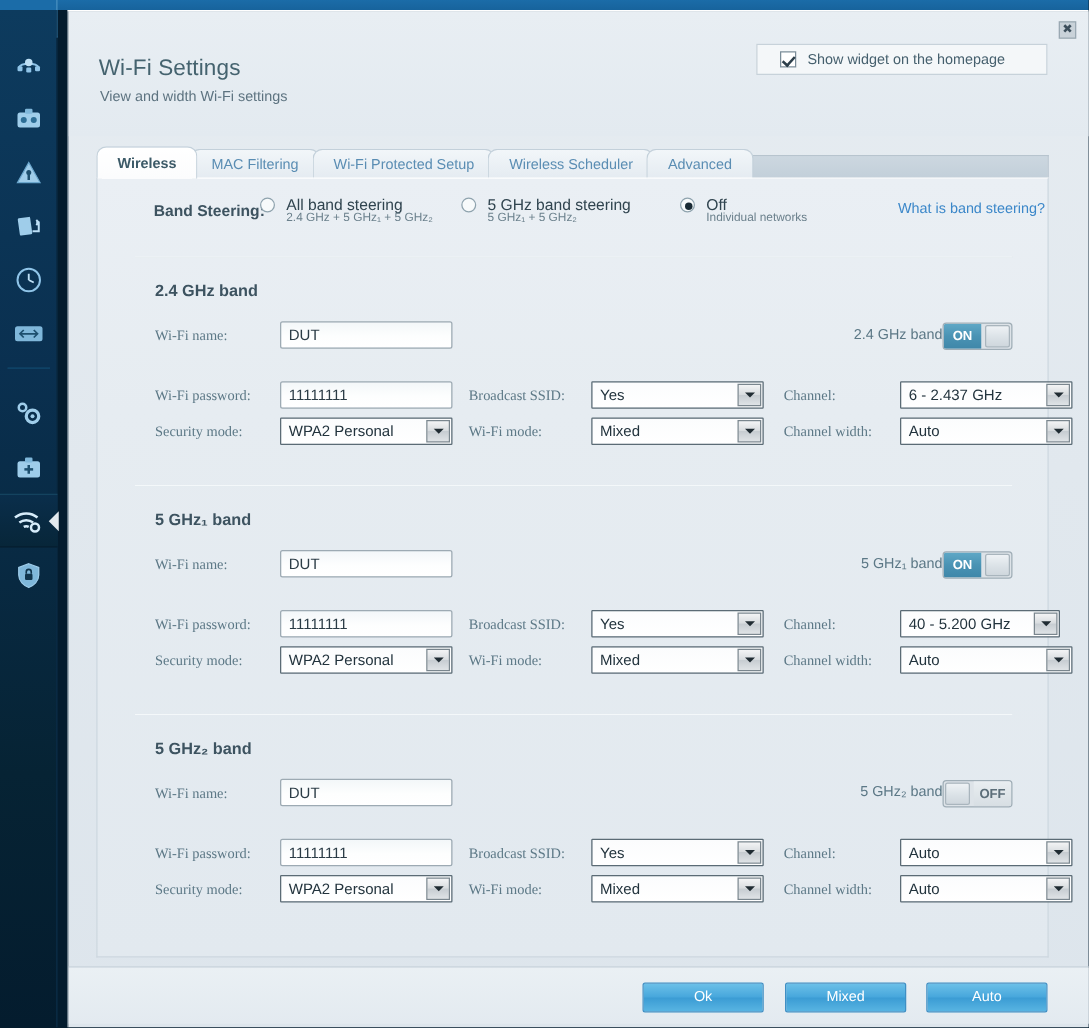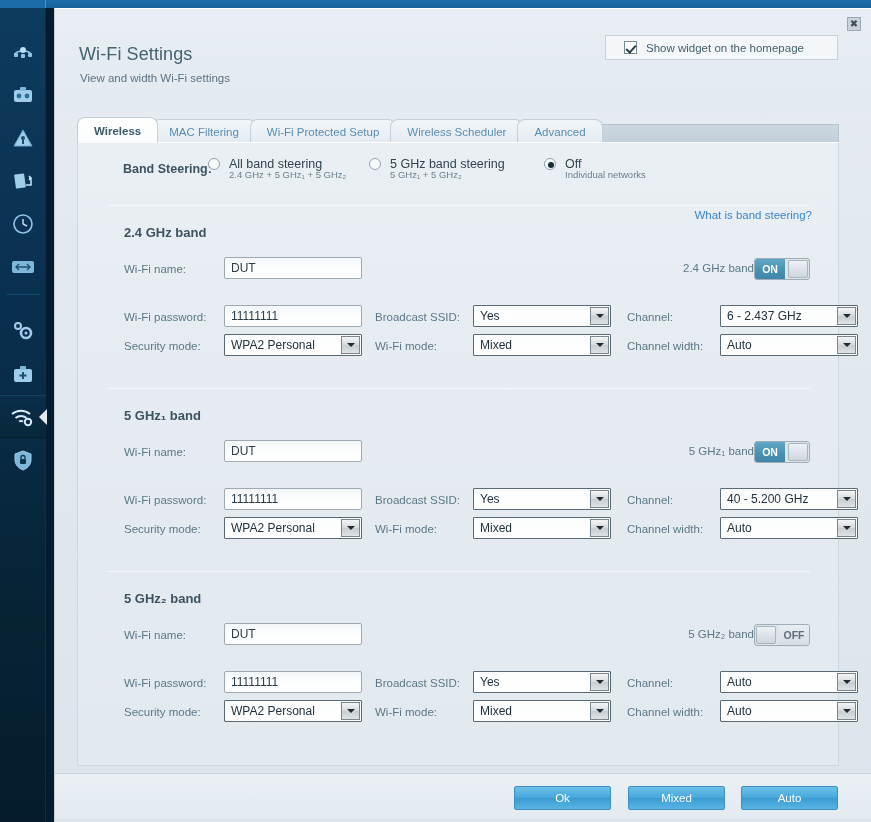--- a/index.html
+++ b/index.html
@@ -180,33 +180,33 @@
   .radio-opt .r-title {
     position: absolute; left: 21px; top: 4px;
     font-size: 12.5px; font-weight: normal; color: #30444f;
     white-space: nowrap;
   }
   .radio-opt .r-sub {
     position: absolute; left: 21px; top: 16px;
     font-size: 9.5px; color: #6b808c; white-space: nowrap;
   }
   #bs-help {
-    position: absolute; right: 28px; top: 18px;
-    font-size: 11.5px; color: #3b87c9; cursor: pointer; margin-top: 48px;
+    position: absolute; right: 4px; top: 18px;
+    font-size: 11.5px; color: #3b87c9; cursor: pointer;
   }
 
   
   .band-sec { position: absolute; left: 0; width: 762px; }
   .band-title {
     position: absolute; left: 46px; top: 0;
     font-size: 13px; font-weight: bold; color: #3d5360;
   }
   .fld-label {
     position: absolute;
-    font-size: 11.5px; color: #5c7886;
+    font-size: 11.5px; color: #5c7886; font-family: Liberation Serif, serif;
   }
   .txt-input {
     position: absolute;
     height: 22px;
     background: linear-gradient(180deg,#f3f7f9 0%,#fdfefe 55%,#ffffff 100%);
     border: 1px solid #9daab3;
     border-radius: 2px;
     font-size: 12px; color: #2b3c46;
     padding: 0 6px; line-height: 20px;
     font-family: "Liberation Sans", sans-serif;
@@ -551,21 +551,21 @@
 
         <div class="fld-label" style="left:297px; top:86px">Broadcast SSID:</div>
         <div class="sel-box" style="left:395px; top:80px; width:138px">
           <span>Yes</span>
           <span class="arrow-btn">
               <i></i>
             </span>
         </div>
 
         <div class="fld-label" style="left:549px; top:86px">Channel:</div>
-        <div class="sel-box" style="left:642px; top:80px; width:138px">
+        <div class="sel-box" style="left:642px; top:80px; width:128px">
           <span>40 - 5.200 GHz</span>
           <span class="arrow-btn">
               <i></i>
             </span>
         </div>
 
         <div class="fld-label" style="left:46px; top:115px">Security mode:</div>
         <div class="sel-box" style="left:146px; top:109px; width:138px">
           <span>WPA2 Personal</span>
           <span class="arrow-btn">

